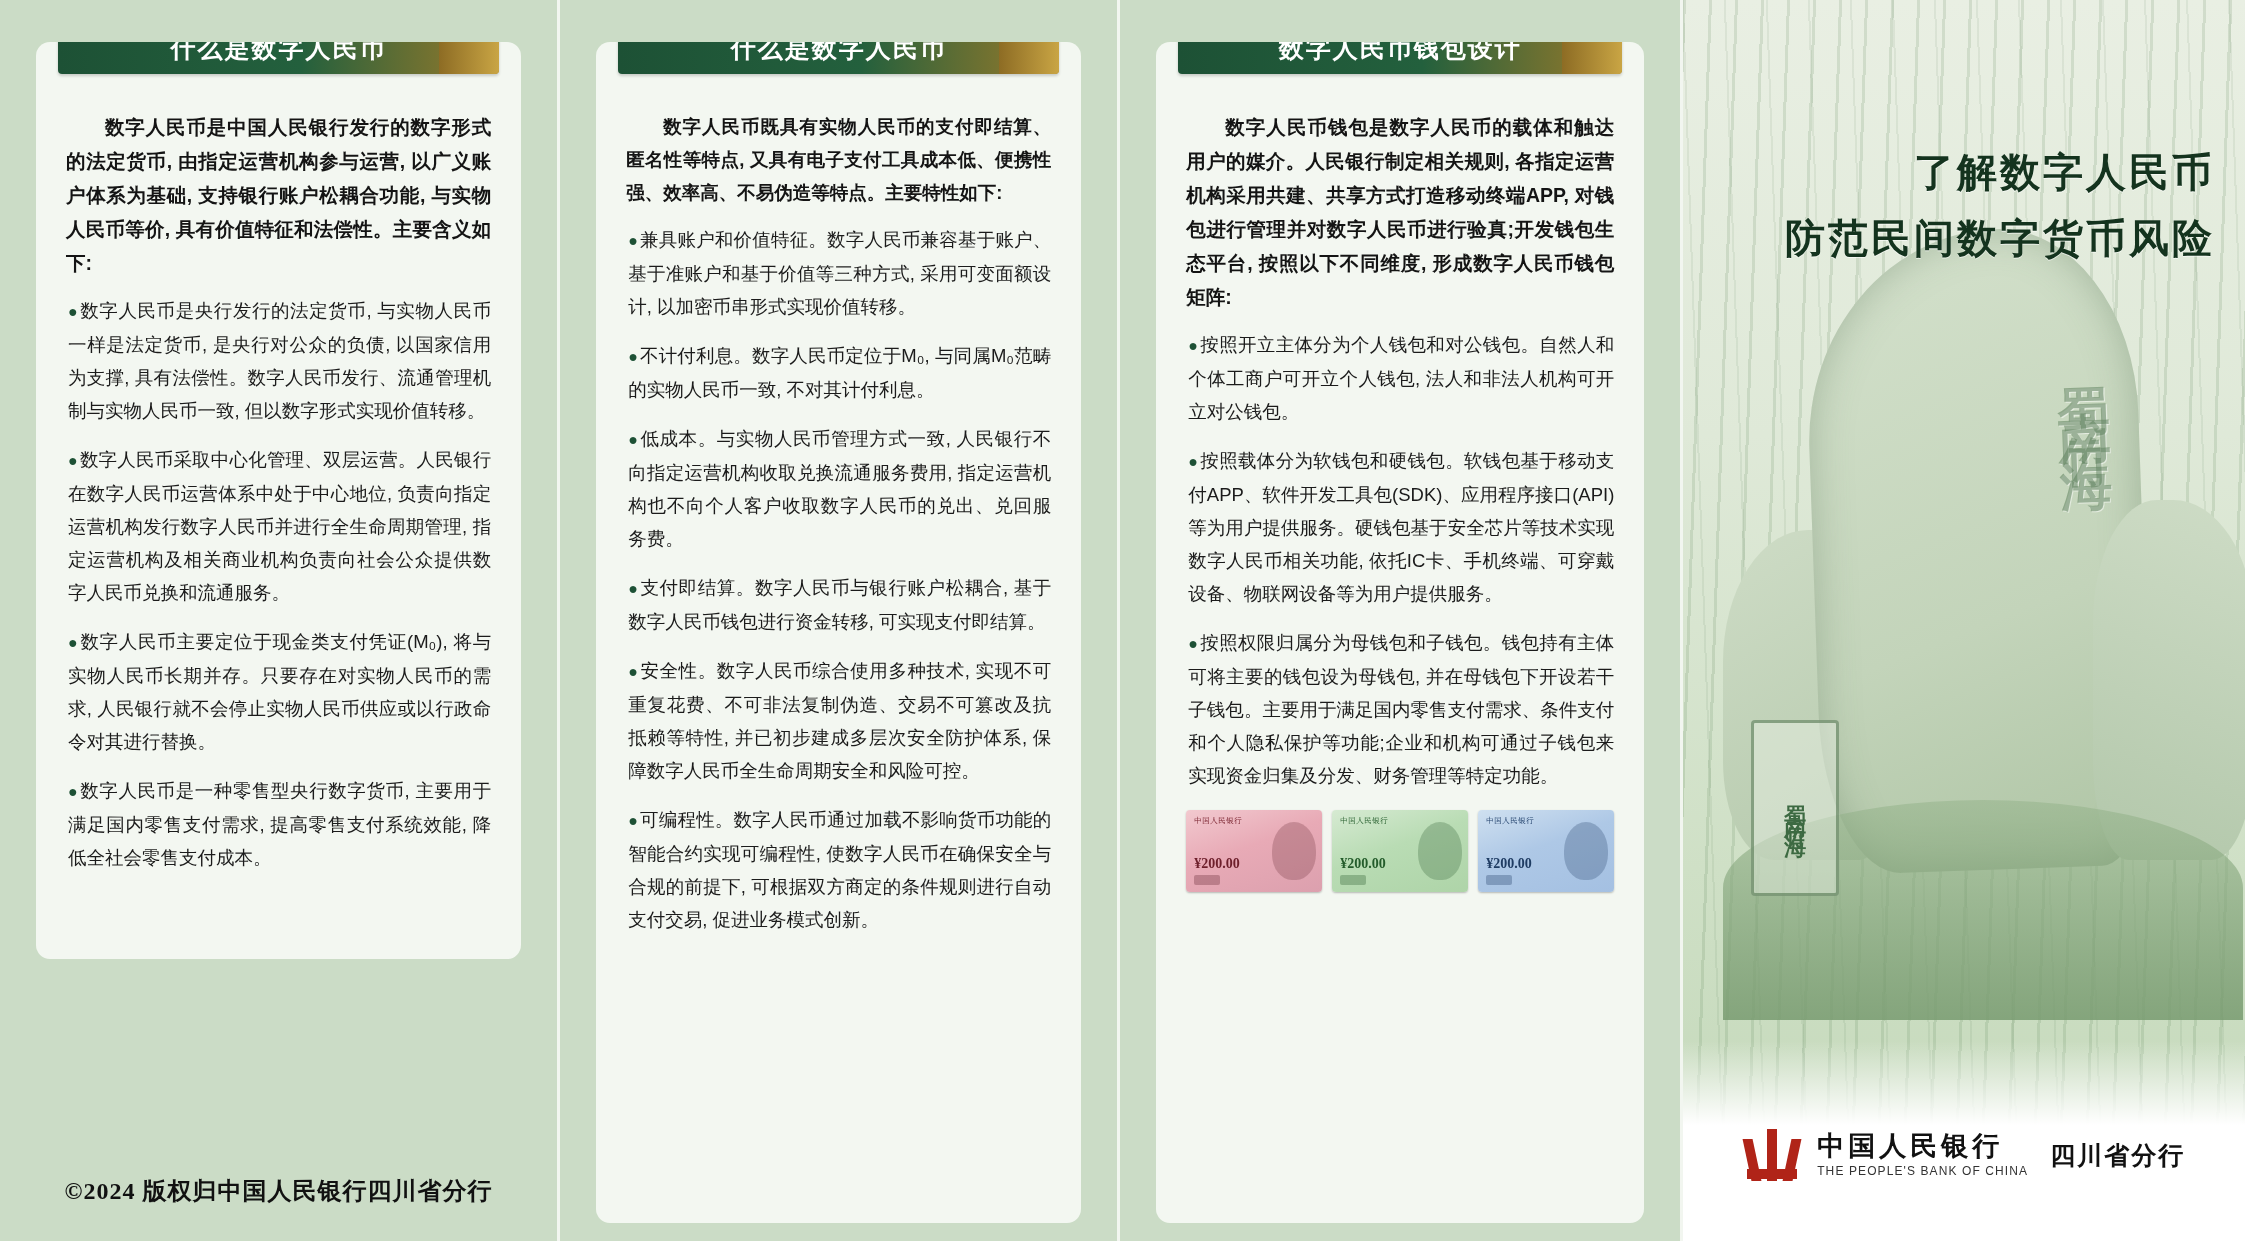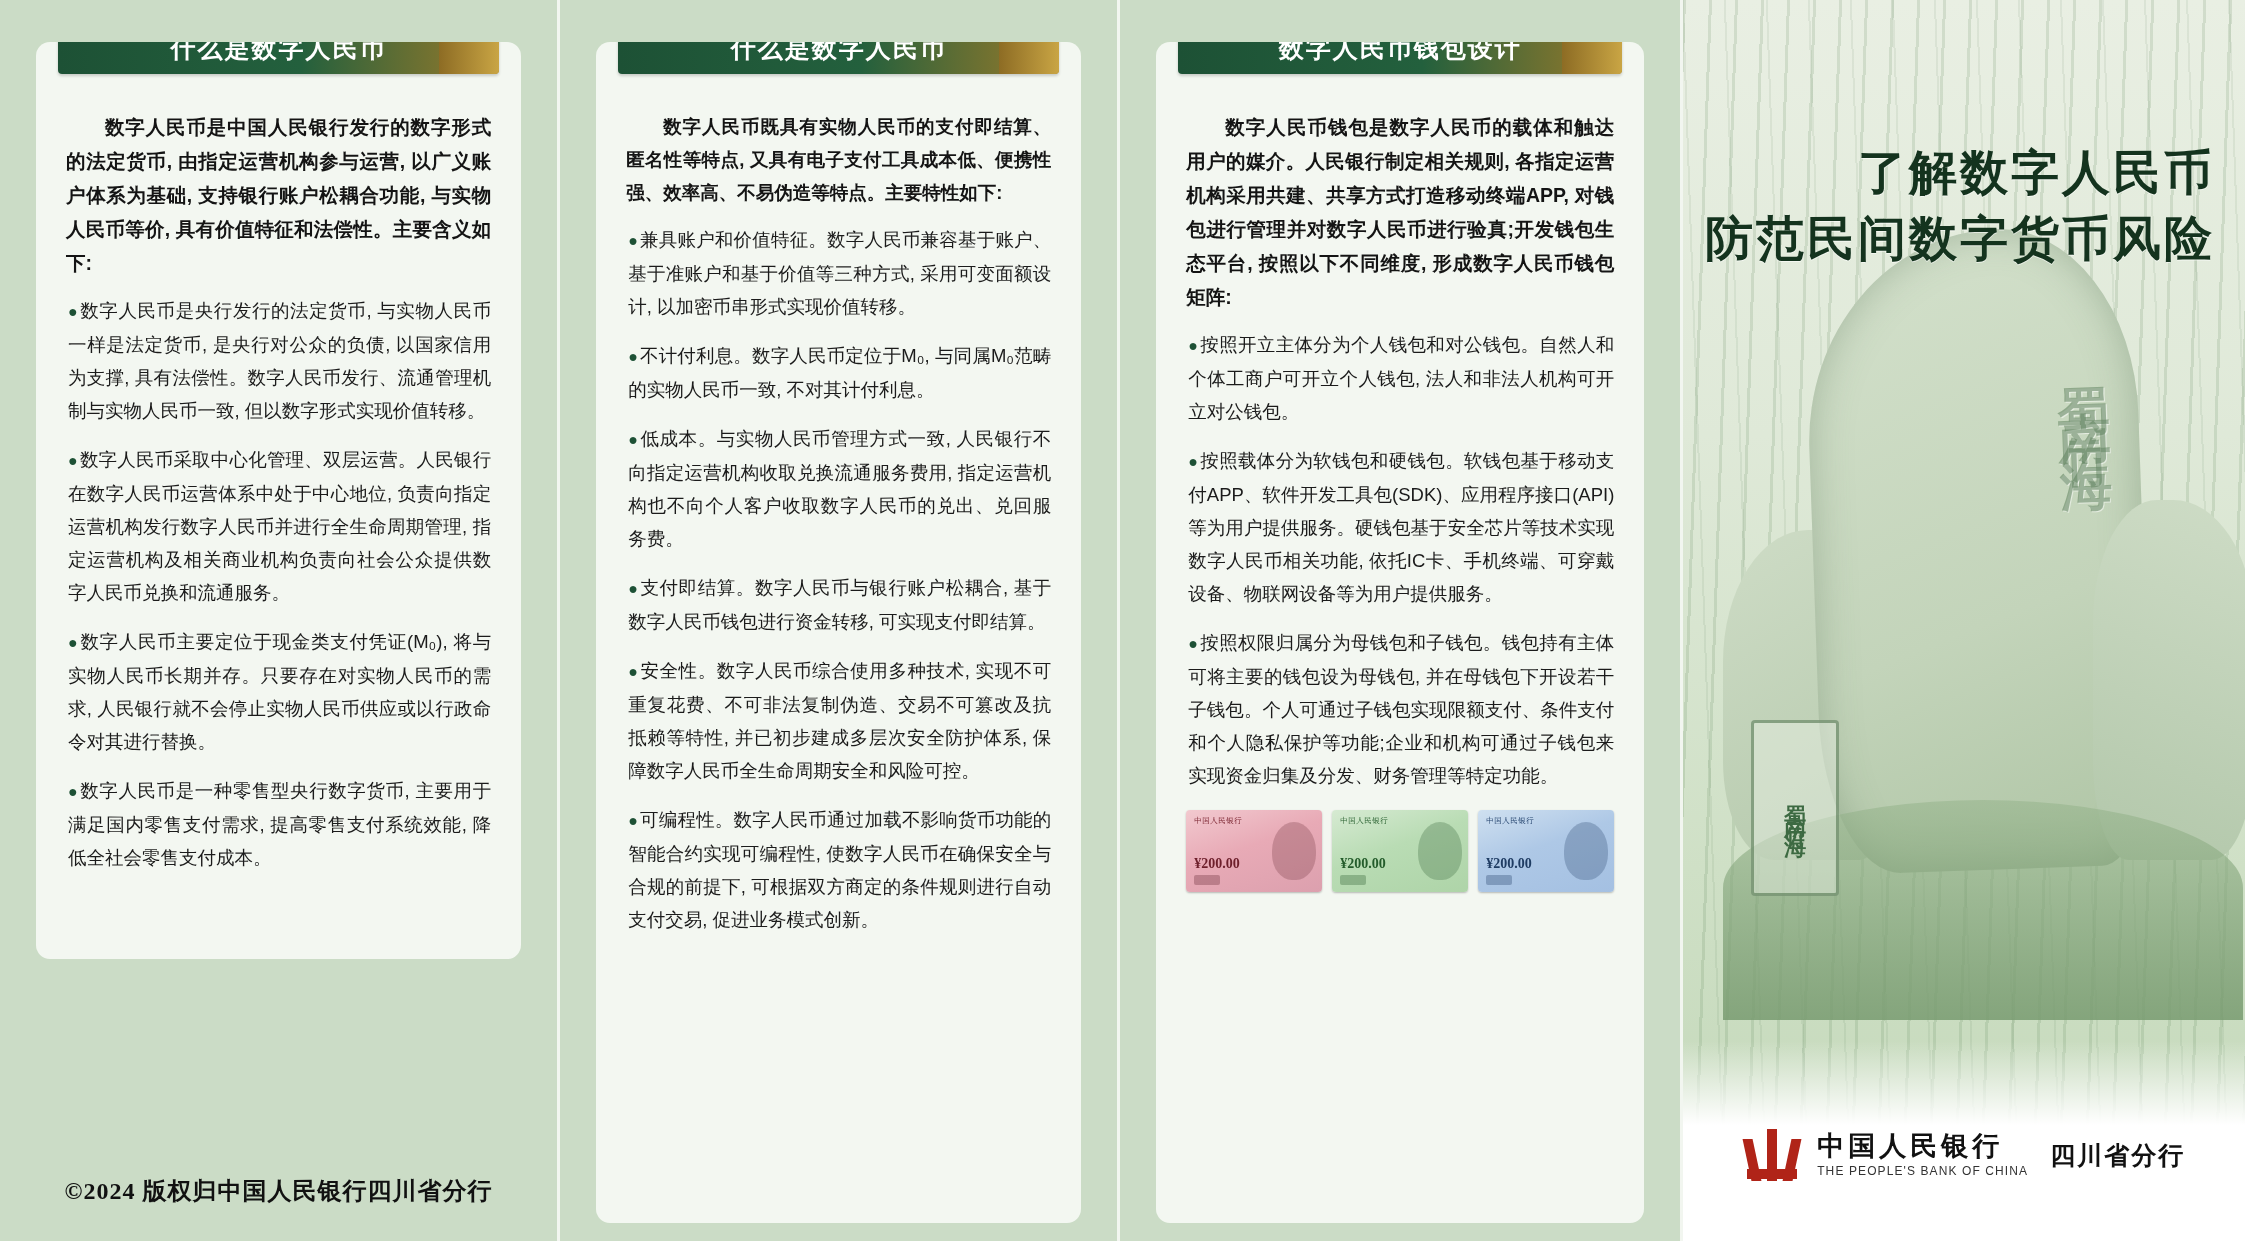--- a/index.html
+++ b/index.html
@@ -225,21 +225,21 @@
     letter-spacing:10px;
     color:#3d6a42;
   }
   .cover-title{
     position:absolute;
     right:30px;top:140px;
     text-align:right;
     font-family:"Liberation Serif","DejaVu Serif",serif;
     font-weight:bold;
     color:#14331e;
-    font-size:48px;
+    font-size:40px;
     line-height:66px;
     letter-spacing:3px;
     text-shadow:0 1px 0 rgba(255,255,255,.6);
   }
   .cover-footer{
     position:absolute;
     left:0;right:0;bottom:0;height:200px;
     background:linear-gradient(180deg,rgba(255,255,255,0) 0%,#ffffff 42%,#ffffff 100%);
   }
   .logo-row{
@@ -313,21 +313,21 @@
 
   <div class="panel p3">
     <div class="card tall">
       <div class="banner">
         <div class="ribbon"></div>
         <div class="title">数字人民币钱包设计</div>
       </div>
       <p class="lead">数字人民币钱包是数字人民币的载体和触达用户的媒介。人民银行制定相关规则, 各指定运营机构采用共建、共享方式打造移动终端APP, 对钱包进行管理并对数字人民币进行验真;开发钱包生态平台, 按照以下不同维度, 形成数字人民币钱包矩阵:</p>
       <p class="bullet"><span class="dot">●</span><span>按照开立主体分为个人钱包和对公钱包。自然人和个体工商户可开立个人钱包, 法人和非法人机构可开立对公钱包。</span></p>
       <p class="bullet"><span class="dot">●</span><span>按照载体分为软钱包和硬钱包。软钱包基于移动支付APP、软件开发工具包(SDK)、应用程序接口(API)等为用户提供服务。硬钱包基于安全芯片等技术实现数字人民币相关功能, 依托IC卡、手机终端、可穿戴设备、物联网设备等为用户提供服务。</span></p>
-      <p class="bullet"><span class="dot">●</span><span>按照权限归属分为母钱包和子钱包。钱包持有主体可将主要的钱包设为母钱包, 并在母钱包下开设若干子钱包。个人可通过子钱包实现限额支付、条件支付和个人隐私保护等功能;企业和机构可通过子钱包来实现资金归集及分发、财务管理等特定功能。</span></p>
+      <p class="bullet"><span class="dot">●</span><span>按照权限归属分为母钱包和子钱包。钱包持有主体可将主要的钱包设为母钱包, 并在母钱包下开设若干子钱包。主要用于满足国内零售支付需求、条件支付和个人隐私保护等功能;企业和机构可通过子钱包来实现资金归集及分发、财务管理等特定功能。</span></p>
 
       <div class="notes">
         <div class="note red">
           <div class="bank">中国人民银行</div>
           <div class="face"></div>
           <div class="amt">¥200.00</div>
           <div class="chip"></div>
         </div>
         <div class="note green">
           <div class="bank">中国人民银行</div>

